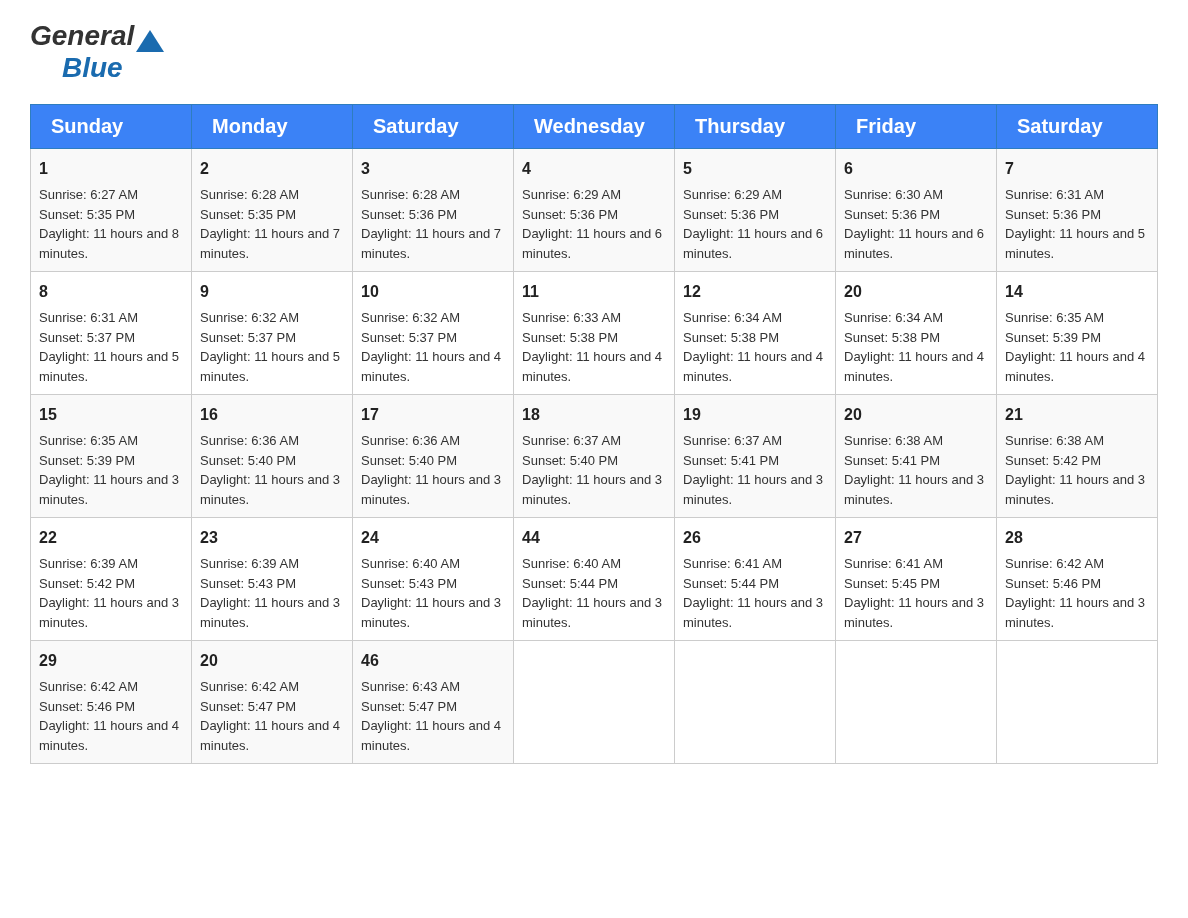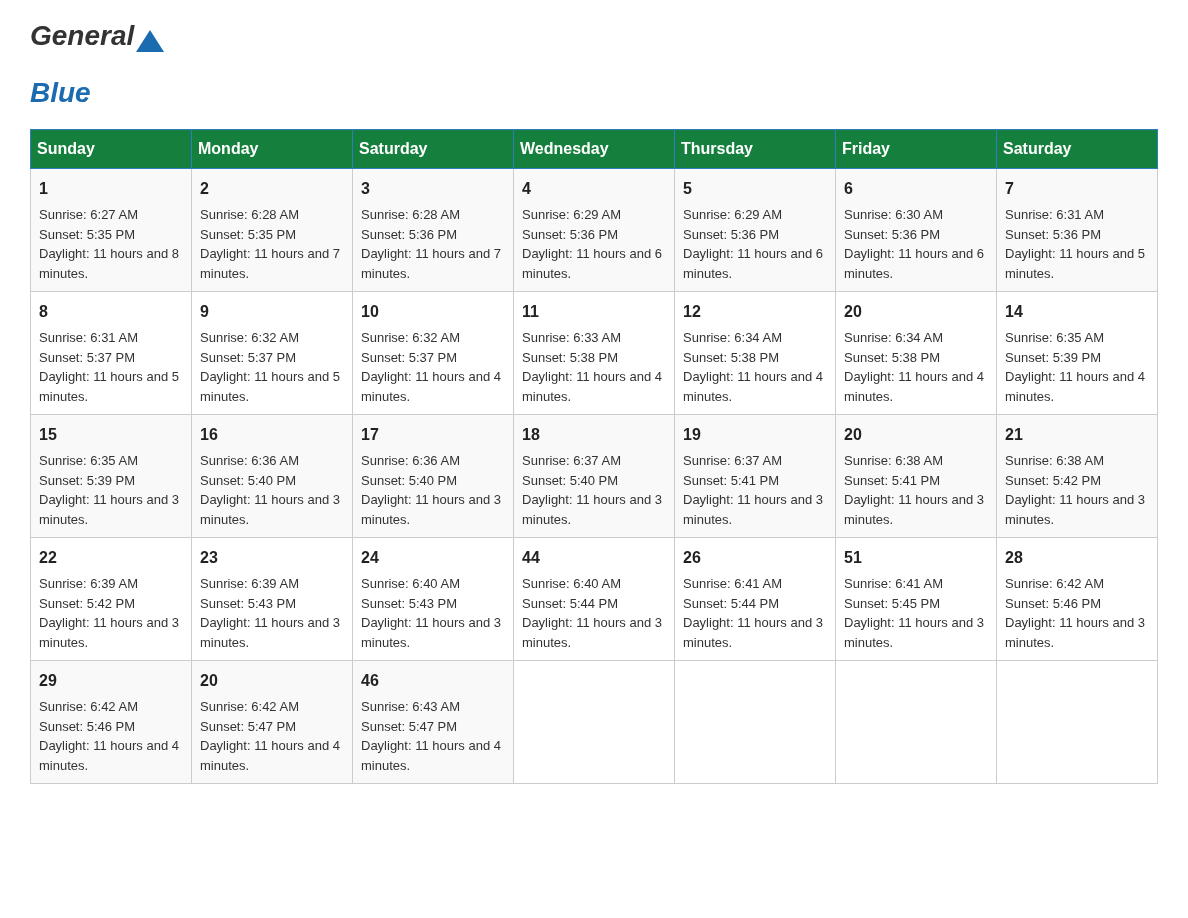--- a/index.html
+++ b/index.html
@@ -29,26 +29,26 @@
       border-right: 14px solid transparent;
       border-bottom: 22px solid #1a6baf;
       margin-left: 2px;
       margin-top: 4px;
     }
     .logo-blue {
       font-size: 28px;
       font-weight: bold;
       color: #1a6baf;
       font-style: italic;
+      margin-left: 32px;
     }
     .logo-group {
       display: flex;
       flex-direction: column;
       align-items: flex-start;
-      gap: 25px;
     }
     .logo-top-row {
       display: flex;
       align-items: flex-end;
     }
     .title-group {
       text-align: right;
     }
     .month-title {
       font-size: 52px;
@@ -60,25 +60,25 @@
       font-size: 22px;
       color: #444;
       margin-top: 4px;
     }
     .calendar-table {
       width: 100%;
       border-collapse: collapse;
       table-layout: fixed;
     }
     .calendar-table thead th {
-      background-color: #15803d;
+      background-color: #3b82f6;
       color: #fff;
-      font-size: 16px;
-      font-weight: bold;
-      padding: 10px 6px;
+      font-size: 20px;
+      font-weight: bold;
+      padding: 10px 20px;
       text-align: left;
       border: 1px solid #2e7dbf;
     }
     .calendar-table tbody td {
       vertical-align: top;
       padding: 8px;
       border: 1px solid #ccc;
       height: 110px;
       font-size: 13px;
       color: #333;
@@ -291,21 +291,21 @@
         <span>Sunset: 5:44 PM</span><br>
         <span>Daylight: 11 hours and 3 minutes.</span>
       </td>
         <td>
         <span class="day-number">26</span>
         <span>Sunrise: 6:41 AM</span><br>
         <span>Sunset: 5:44 PM</span><br>
         <span>Daylight: 11 hours and 3 minutes.</span>
       </td>
         <td>
-        <span class="day-number">51</span>
+        <span class="day-number">27</span>
         <span>Sunrise: 6:41 AM</span><br>
         <span>Sunset: 5:45 PM</span><br>
         <span>Daylight: 11 hours and 3 minutes.</span>
       </td>
         <td>
         <span class="day-number">28</span>
         <span>Sunrise: 6:42 AM</span><br>
         <span>Sunset: 5:46 PM</span><br>
         <span>Daylight: 11 hours and 3 minutes.</span>
       </td>

